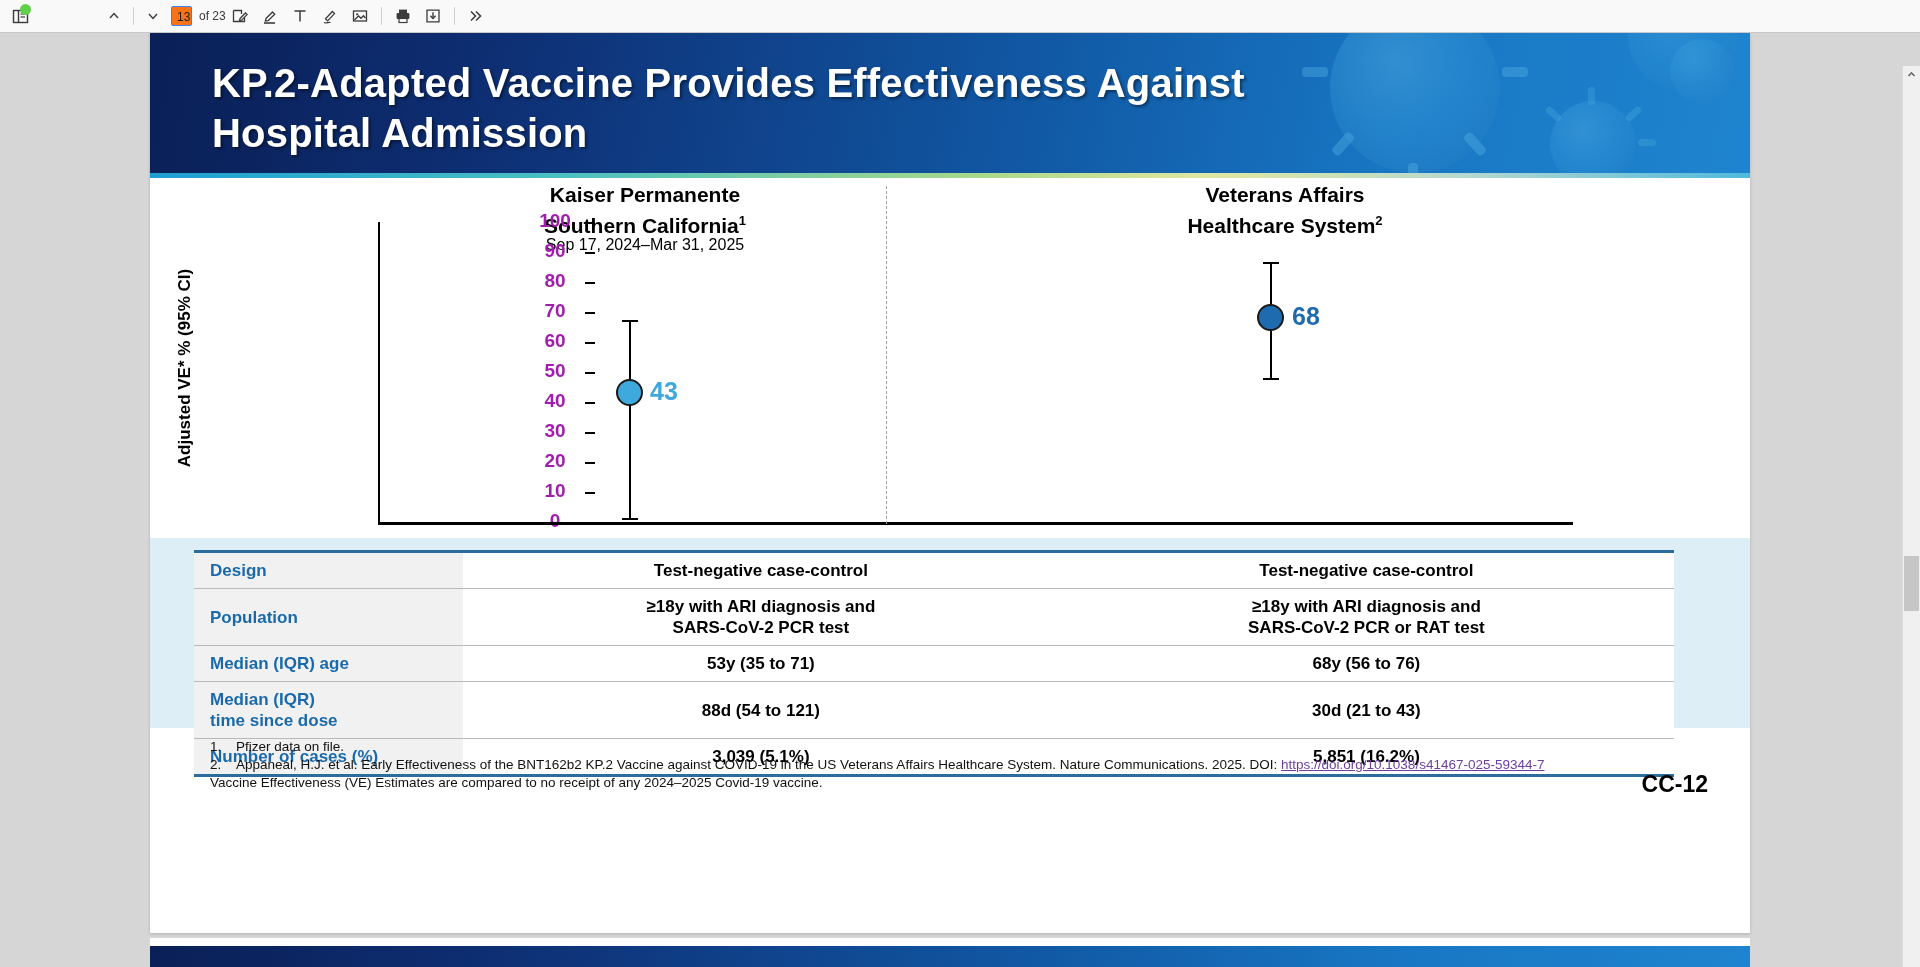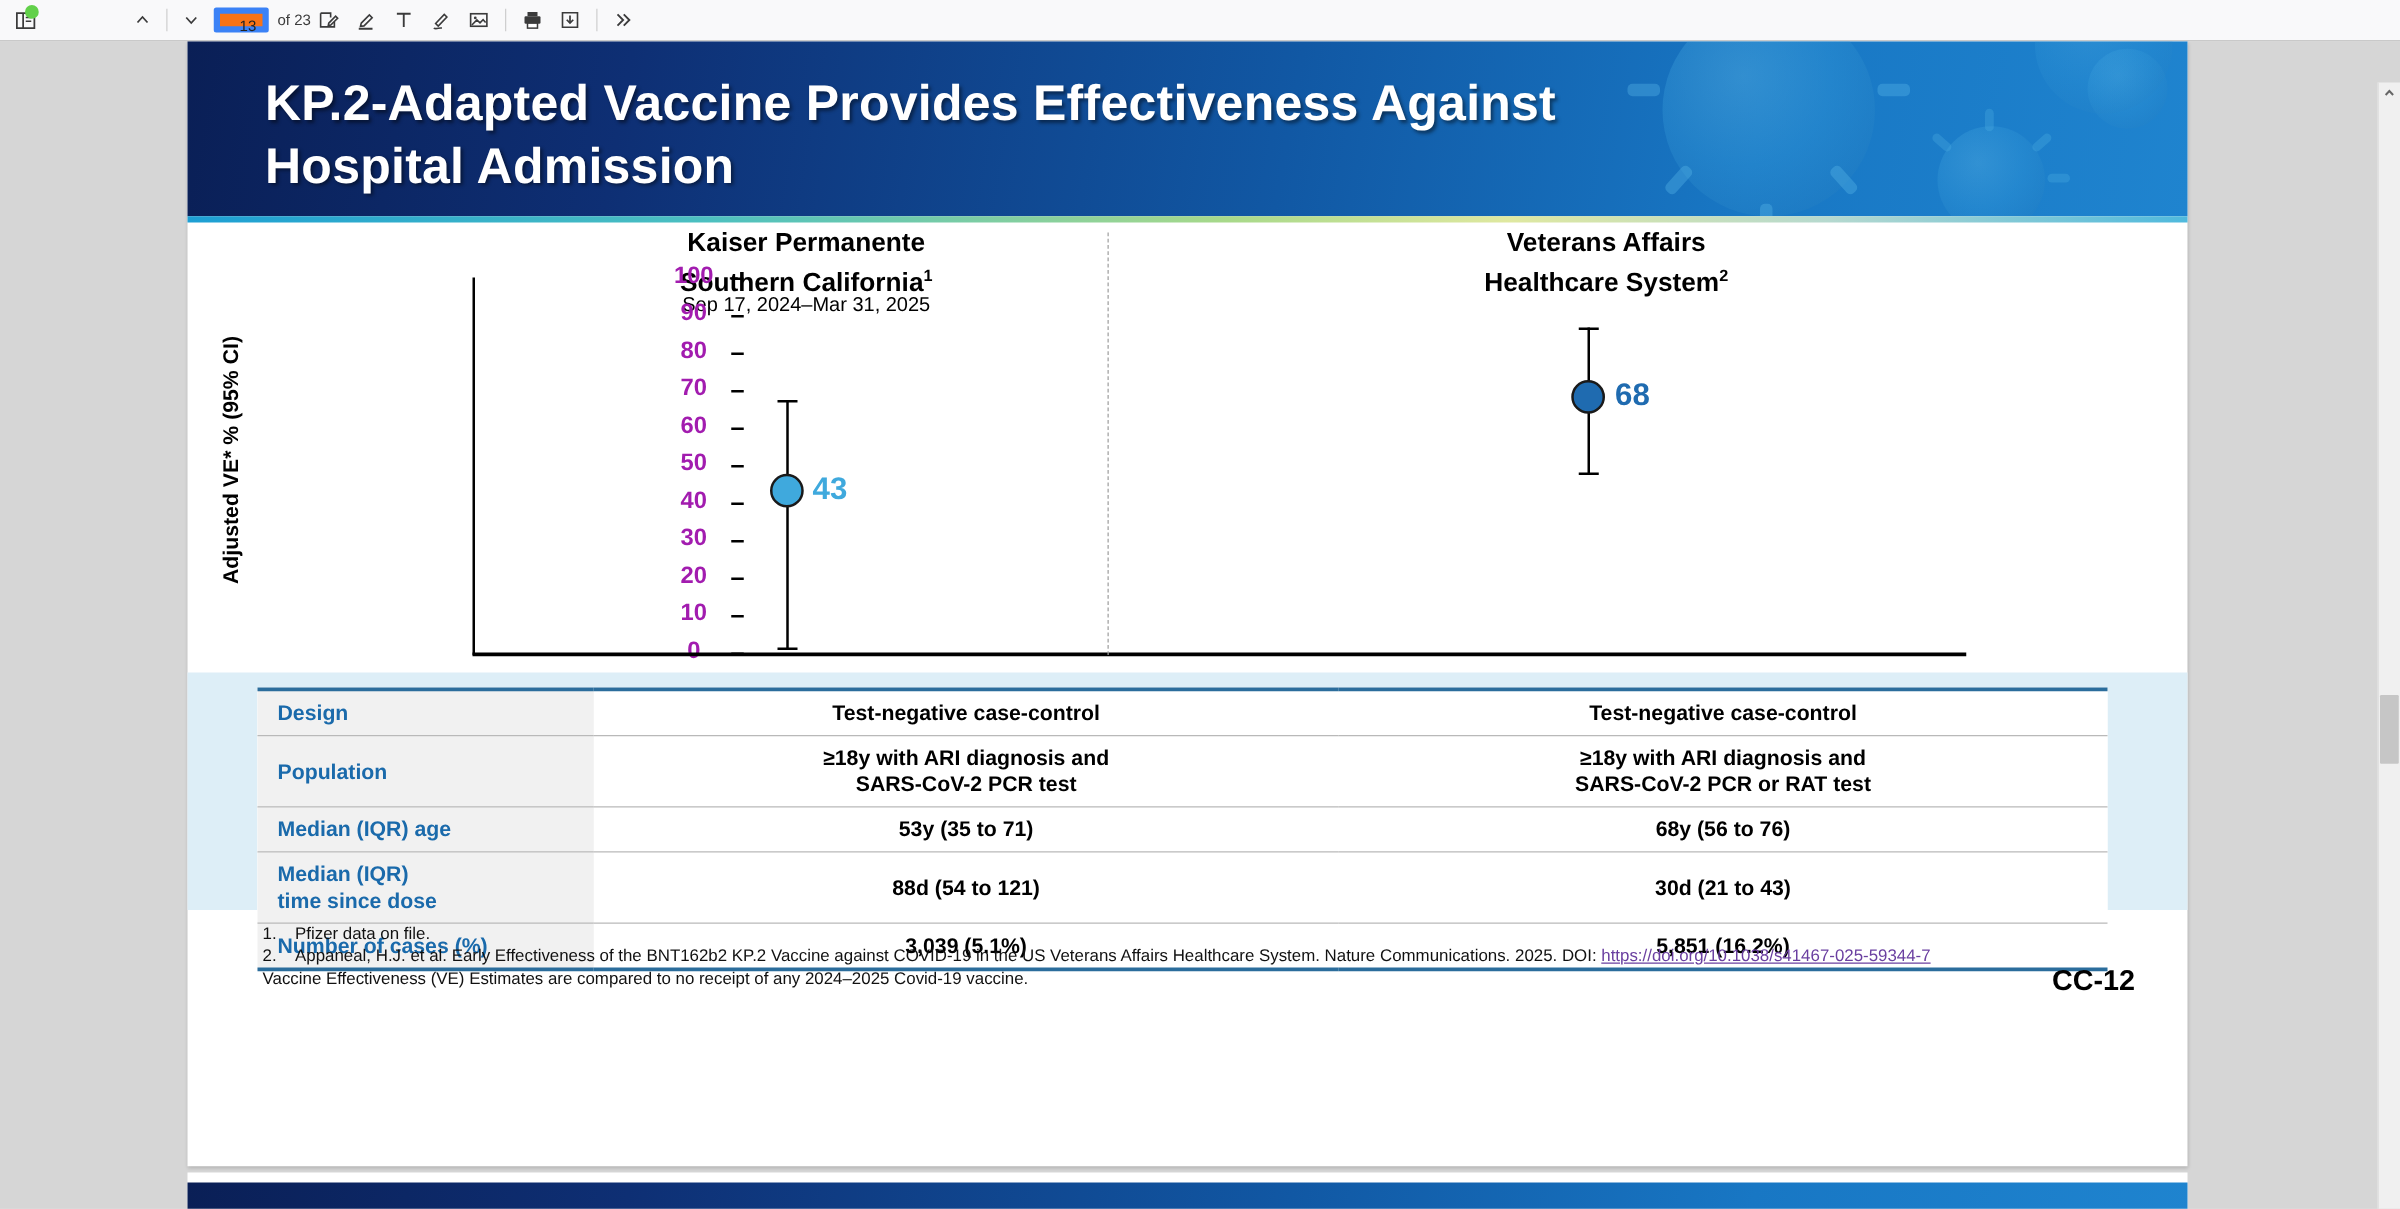--- a/index.html
+++ b/index.html
@@ -24,21 +24,21 @@
     width:28px;height:26px;display:flex;align-items:center;justify-content:center;
     border-radius:2px;color:#3b3b3b;cursor:default;position:relative;
   }
   .sidebar-toggle{margin-right:10px;}
   .badge-dot{
     position:absolute;width:11px;height:11px;border-radius:50%;
     background:#62d04a;right:3px;top:1px;
   }
   .sep{width:1px;height:18px;background:#cfcfcf;margin:0 5px;}
   .pageno-box{
-    width:44px;height:20px;border:5px solid #3b82f6;border-radius:2px;background:#f97316;
+    width:21px;height:20px;border:1px solid #3b82f6;border-radius:2px;background:#f97316;
     font-size:12px;color:#222;text-align:right;padding:0 5px;line-height:20px;
     box-sizing:border-box;margin-left:4px;
   }
   .pages-total{font-size:12px;color:#3b3b3b;margin-left:7px;}
   .zoomsel{
     height:21px;background:#dcdcdd;border:none;border-radius:2px;
     font-size:12px;color:#1a1a1a;padding:0 26px 0 9px;line-height:21px;
     display:flex;align-items:center;margin-left:8px;position:relative;min-width:120px;
   }
   .zoomsel .chev{position:absolute;right:8px;top:6px;}
@@ -102,21 +102,21 @@
   .ci-cap{position:absolute;width:16px;height:2px;background:#000;}
   .dot{
     position:absolute;width:27px;height:27px;border-radius:50%;
     border:2.5px solid #1a1a1a;box-sizing:border-box;
   }
   .dot-val{position:absolute;font-weight:bold;font-size:25px;}
 
   
   .tblband{position:absolute;left:0;top:505px;width:1600px;height:190px;background:#ddeef7;}
   .tbl{
-    position:absolute;left:56px;top:517px;width:1480px;
+    position:absolute;left:44px;top:517px;width:1480px;
     border-collapse:collapse;background:#fff;
   }
   .tbl tr{background:#fff;}
   .tbl td{
     border-bottom:1px solid #b9b9b9;padding:7px 8px;vertical-align:middle;
     font-size:17px;font-weight:bold;text-align:center;color:#000;line-height:21px;
   }
   .tbl tr:first-child td{border-top:3px solid #2b6d9c;}
   .tbl tr:last-child td{border-bottom:3px solid #2b6d9c;}
   .tbl td.rowhdr{

